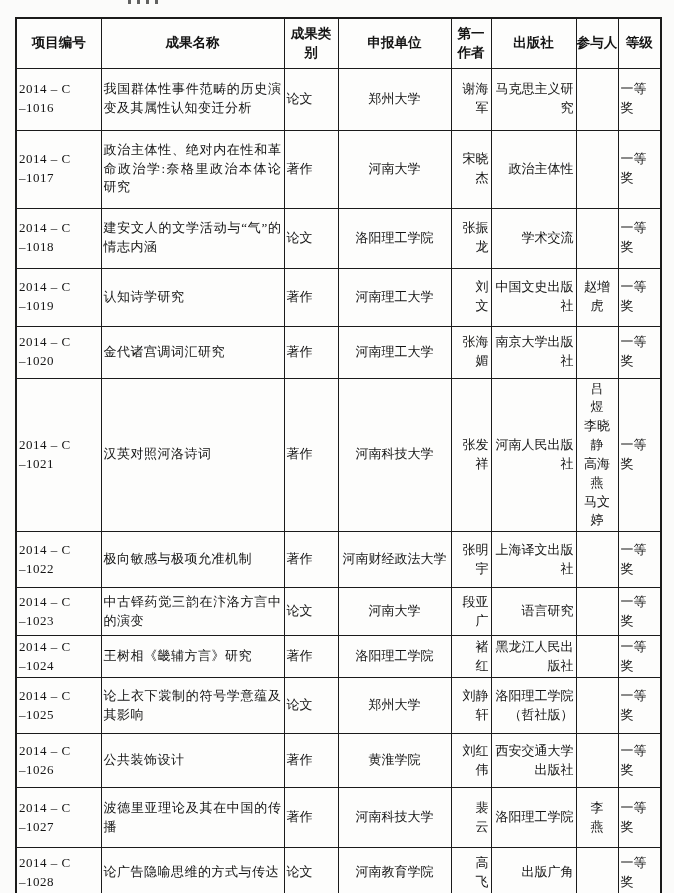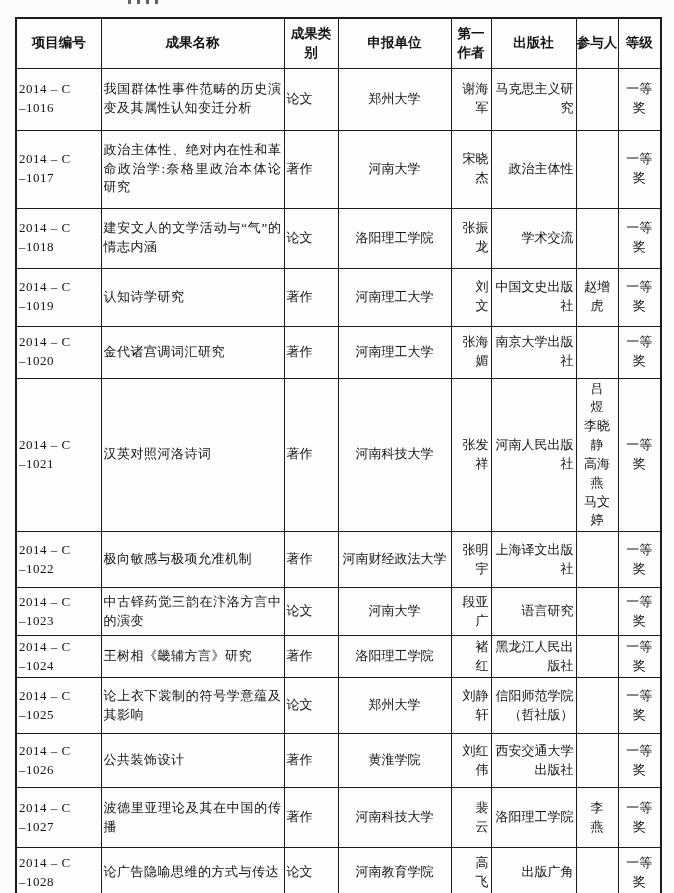--- a/index.html
+++ b/index.html
@@ -41,21 +41,21 @@
     white-space:pre-line;
     padding:2px 0;
   }
   .c-code{white-space:pre-line;text-align:left;padding:2px 2px 2px 5px;letter-spacing:.5px;}
   .c-title{text-align:justify;text-justify:inter-character;padding:2px 6px;letter-spacing:.5px;}
   .c-cat{text-align:left;padding:0;}
   .c-unit{text-align:center;padding:0;}
   .c-author{text-align:right;padding:0;}
   .c-pub{text-align:right;padding:2px 4px;}
   .c-part{text-align:center;white-space:pre-line;padding:2px 1px;}
-  .c-grade{text-align:center;padding:0;}
+  .c-grade{padding:0;}
 </style>
 </head>
 <body>
 
 <div class="page">
 
   <div class="top-remnant"></div>
 
   <table class="results">
     <colgroup>
@@ -184,21 +184,21 @@
         <td class="c-part"></td>
         <td class="c-grade">一等奖</td>
       </tr>
       <tr style="height:56px">
         <td class="c-code">2014 – C
 –1025</td>
         <td class="c-title">论上衣下裳制的符号学意蕴及其影响</td>
         <td class="c-cat">论文</td>
         <td class="c-unit">郑州大学</td>
         <td class="c-author">刘静轩</td>
-        <td class="c-pub">信阳师范学院（哲社版）</td>
+        <td class="c-pub">洛阳理工学院（哲社版）</td>
         <td class="c-part"></td>
         <td class="c-grade">一等奖</td>
       </tr>
       <tr style="height:54px">
         <td class="c-code">2014 – C
 –1026</td>
         <td class="c-title">公共装饰设计</td>
         <td class="c-cat">著作</td>
         <td class="c-unit">黄淮学院</td>
         <td class="c-author">刘红伟</td>

